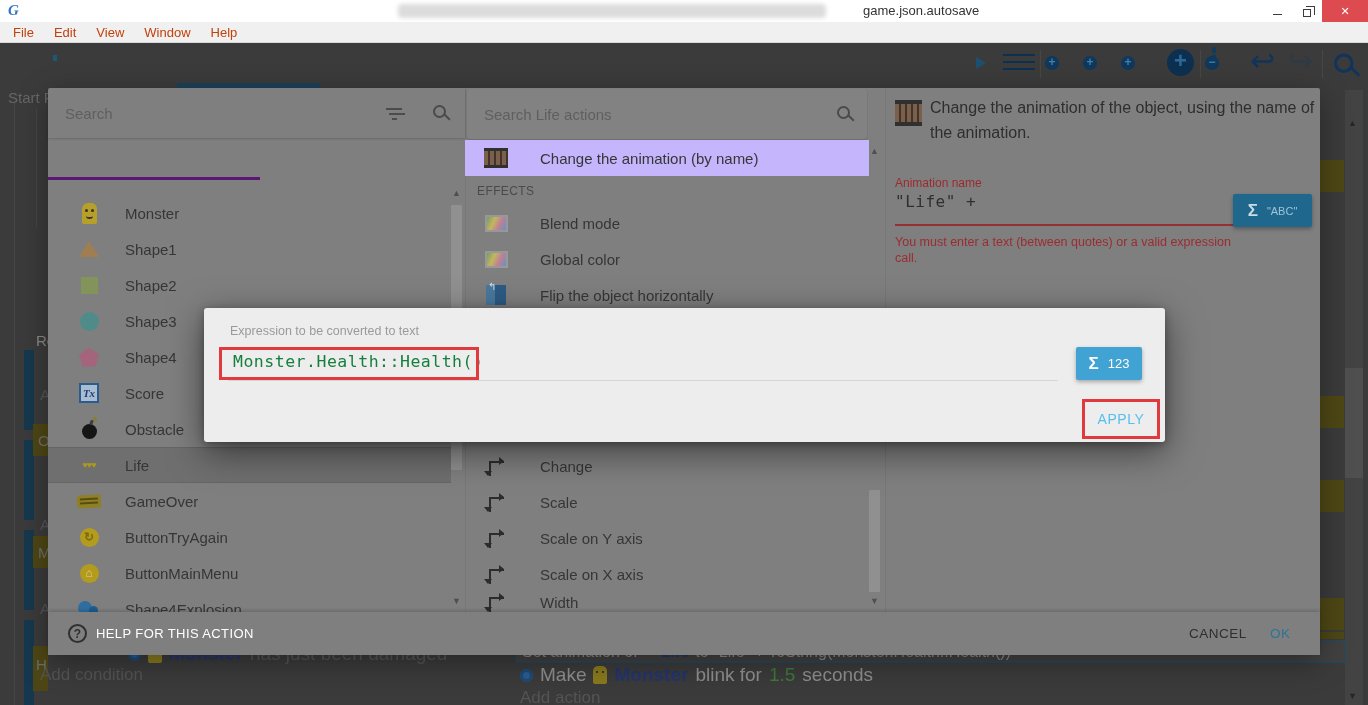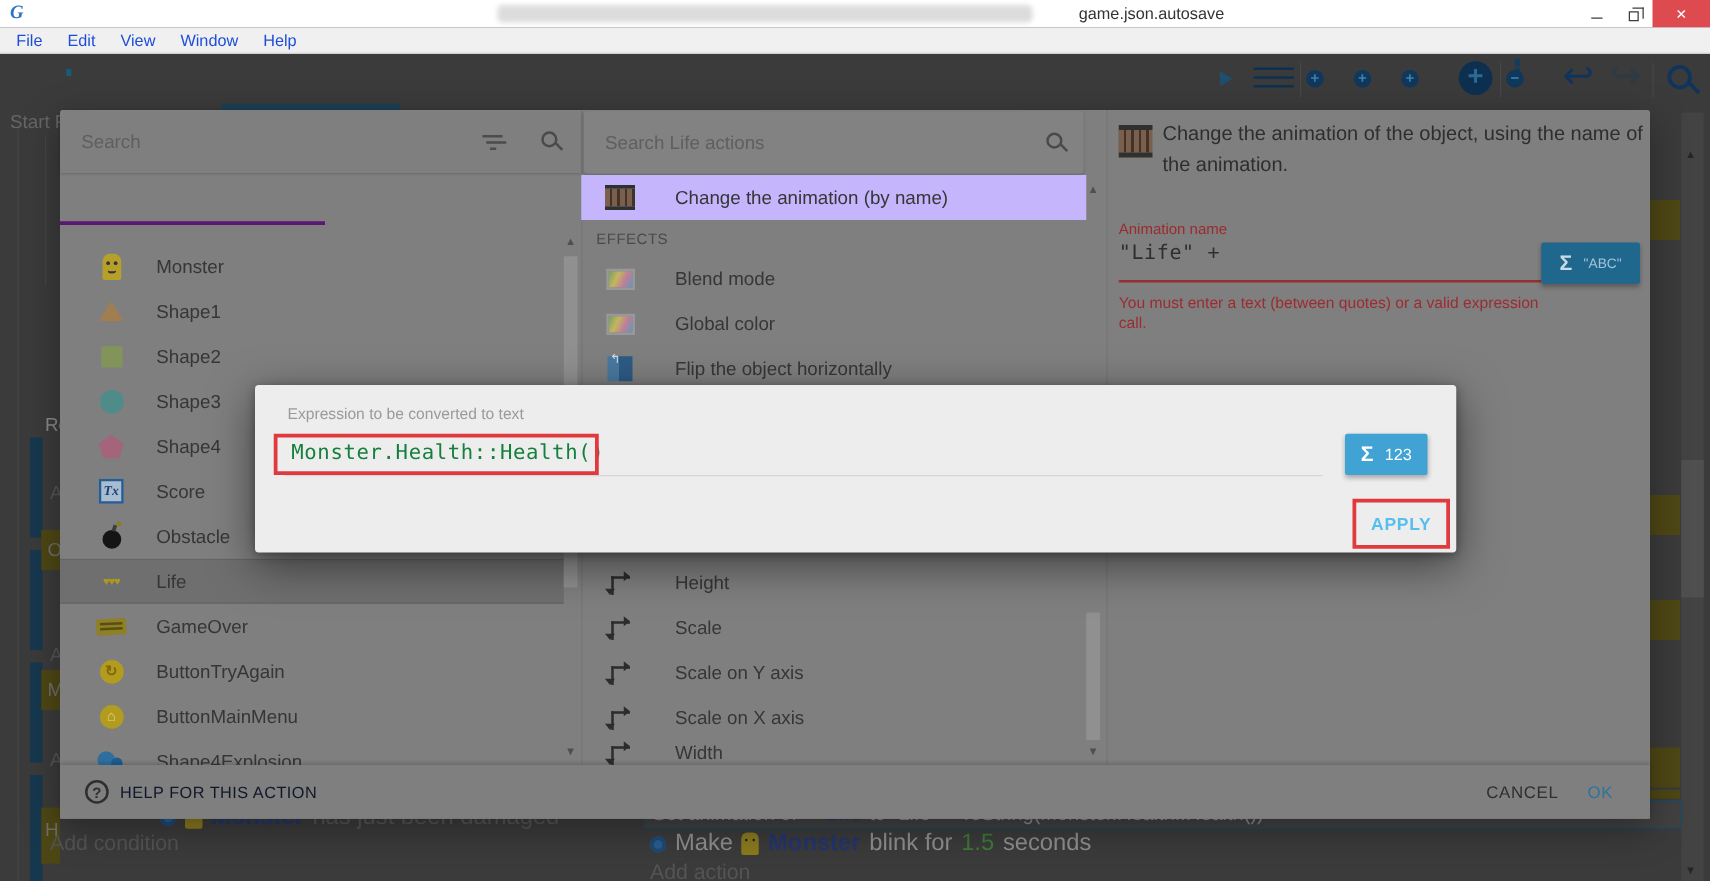--- a/index.html
+++ b/index.html
@@ -18,21 +18,21 @@
   .minb{width:9px;height:1px;background:#3c3c3c;margin-top:7px}
   .wb-rest{left:1292px;width:30px}
   .rest{width:8px;height:8px;border:1px solid #3c3c3c;position:relative;margin-top:3px}
   .rest::before{content:"";position:absolute;left:2px;top:-4px;width:8px;height:8px;border:1px solid #3c3c3c;border-left:none;border-bottom:none}
   .wb-close{left:1322px;width:46px;background:#dd4b50;color:#fff;font-size:11px}
   .wb-close::before{content:"✕"}
 
   
   .menubar{position:absolute;top:22px;left:0;width:1368px;height:21px;background:#f0f0f0;
     border-bottom:1px solid #d8d8d8;display:flex;align-items:center;padding-left:8px;gap:10px;z-index:50}
-  .menu-item{font-size:13px;color:#1d4ed8;padding:0 5px}
+  .menu-item{font-size:13px;color:#c2410c;padding:0 5px}
 
   
   .content{position:absolute;top:43px;left:0;width:1368px;height:662px;background:#3b3b3b;overflow:hidden}
 
   
   .tbi{position:absolute;top:6px}
   .tbi-doc{width:27px;height:27px;background:#0d3243;position:relative;border-radius:2px}
   .tbi-doc::before{content:"";position:absolute;left:4px;right:4px;top:5px;bottom:5px;
     background:repeating-linear-gradient(180deg,#1a5a74 0 3px,transparent 3px 6px)}
   .tbi-doc2::before{background:none;border:2px solid #1a5a74;top:6px}
@@ -163,35 +163,35 @@
   .sigma-btn .sg{font-size:17px;font-weight:bold}
   .sb-dim{left:1185px;top:106px;width:79px;height:33px;background:#20678e;color:#c9dbe4}
   .sb-dim .lbl{font-size:11px;color:#9fc3d7}
   .err-text{position:absolute;left:847px;top:146px;width:358px;font-size:12.5px;line-height:16px;color:#9c2c31}
 
   .dlgfoot{position:absolute;left:0;top:524px;width:1272px;height:43px;background:#7f7f7f;
     box-shadow:0 -2px 3px rgba(0,0,0,.15);display:flex;align-items:center}
   .helpq{position:absolute;left:20px;width:19px;height:19px;border:2px solid #2f2f2f;border-radius:50%;
     display:flex;align-items:center;justify-content:center;color:#2f2f2f;font-weight:bold;font-size:12px}
   .helpq::before{content:"?"}
-  .foot-label{position:absolute;left:48px;font-size:13px;color:#0f172a;letter-spacing:.4px}
+  .foot-label{position:absolute;left:48px;font-size:13px;color:#ffffff;letter-spacing:.4px}
   .btn-cancel{position:absolute;left:1141px;font-size:13.5px;color:#2e2e2e;letter-spacing:.5px;font-weight:500}
   .btn-ok{position:absolute;left:1222px;font-size:13.5px;color:#2d749c;letter-spacing:.5px;font-weight:500}
 
   
   .dlg2{position:absolute;left:204px;top:265px;width:961px;height:134px;background:#ededed;border-radius:3px;z-index:30;
     box-shadow:0 10px 36px rgba(0,0,0,.5),0 2px 8px rgba(0,0,0,.3)}
   .exp-label{position:absolute;left:26px;top:16px;font-size:12.5px;color:#9a9a9a}
   .exp-value{position:absolute;left:29px;top:44px;font:16.5px "DejaVu Sans Mono",monospace;color:#15803d;letter-spacing:.5px}
   .exp-underline{position:absolute;left:24px;top:72px;width:830px;height:1px;background:#d6d6d6}
   .annot{position:absolute;border:3px solid #e0393e;pointer-events:none;z-index:40}
   .sb-bright{left:872px;top:39px;width:66px;height:33px;background:#41a3d4;color:#fff}
   .sb-bright .lbl{font-size:13px;color:#fff}
   .apply-btn{position:absolute;left:881px;top:94px;width:72px;height:34px;display:flex;align-items:center;justify-content:center;
-    font-size:14px;font-weight:bold;letter-spacing:.6px;color:#56bfee}
+    font-size:14px;font-weight:normal;letter-spacing:.6px;color:#56bfee}
 </style>
 </head>
 <body>
 
 <div class="screen">
 
   <div class="titlebar">
     <span class="logo"></span>
     <span class="blur-patch"></span>
     <span class="title-text">game.json.autosave</span>
@@ -401,21 +401,21 @@
       <div class="act-row" style="top:189px">
         <span class="ai">
             <span class="i-flip"></span>
           </span>
         <span class="alabel">Flip the object horizontally</span>
       </div>
       <div class="act-row" style="top:360px">
         <span class="ai">
             <span class="i-resize"></span>
           </span>
-        <span class="alabel">Height</span>
+        <span class="alabel">Change</span>
       </div>
       <div class="act-row" style="top:396px">
         <span class="ai">
             <span class="i-resize"></span>
           </span>
         <span class="alabel">Scale</span>
       </div>
       <div class="act-row" style="top:432px">
         <span class="ai">
             <span class="i-resize"></span>

